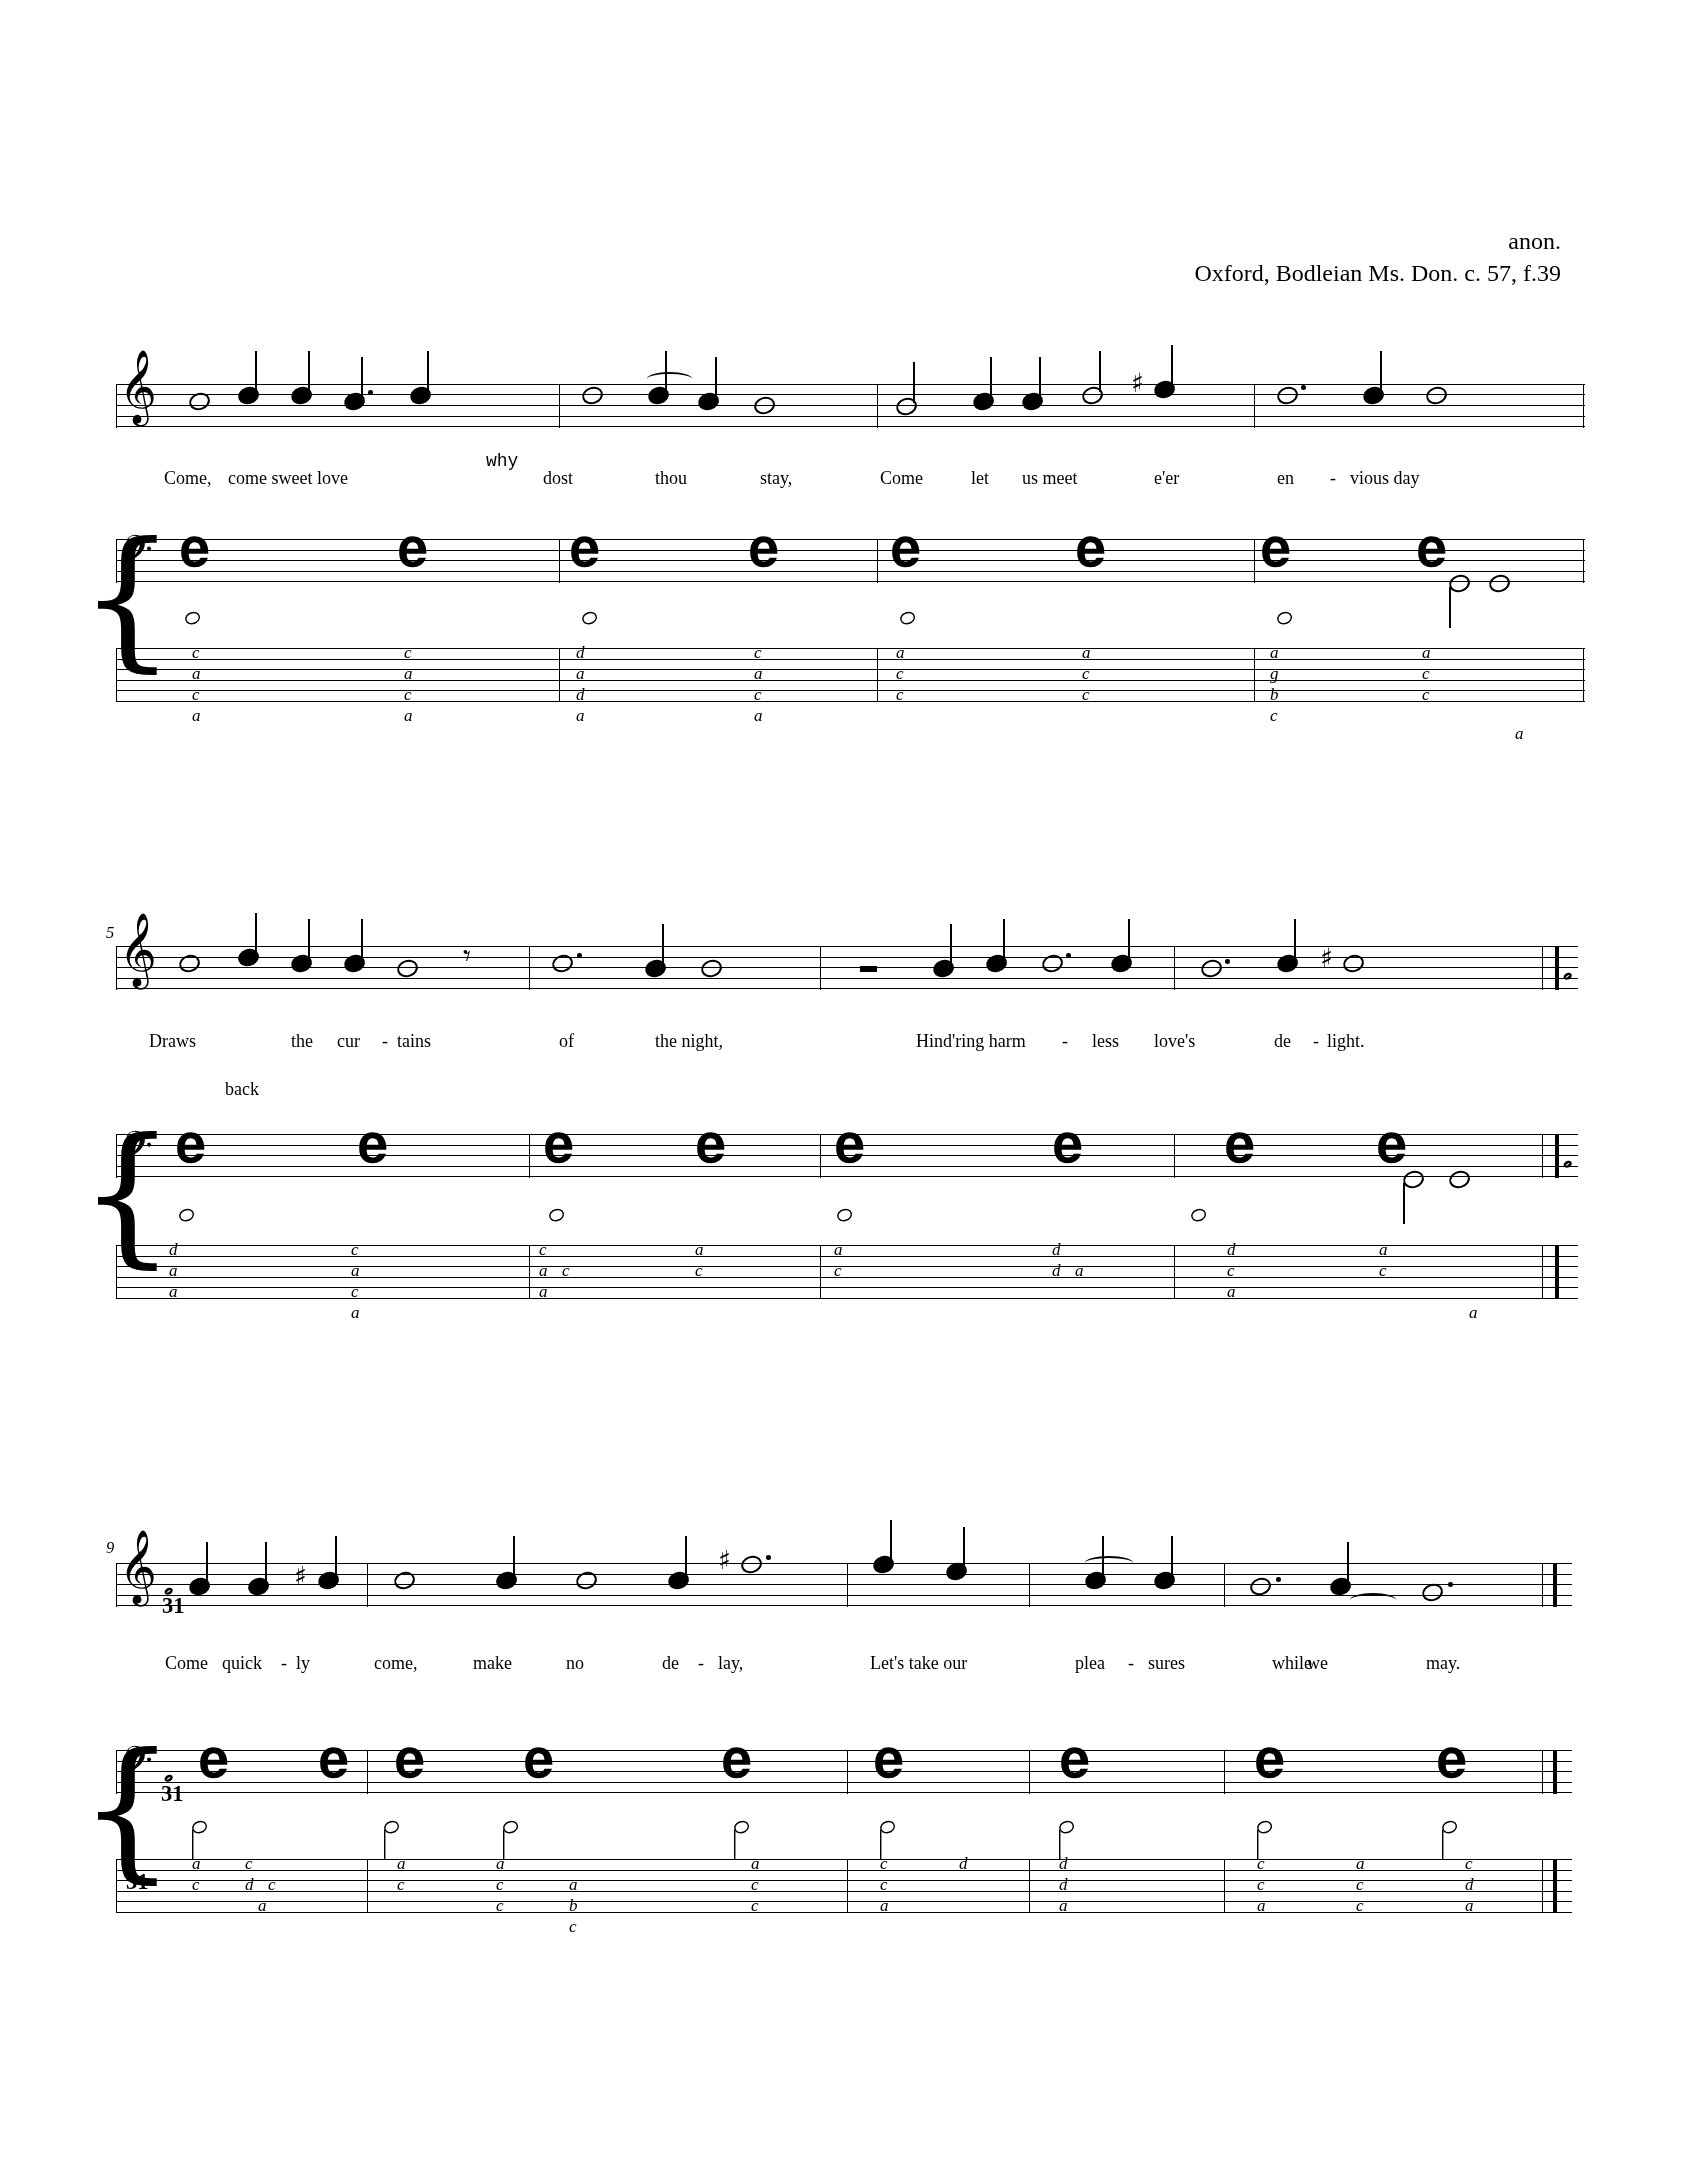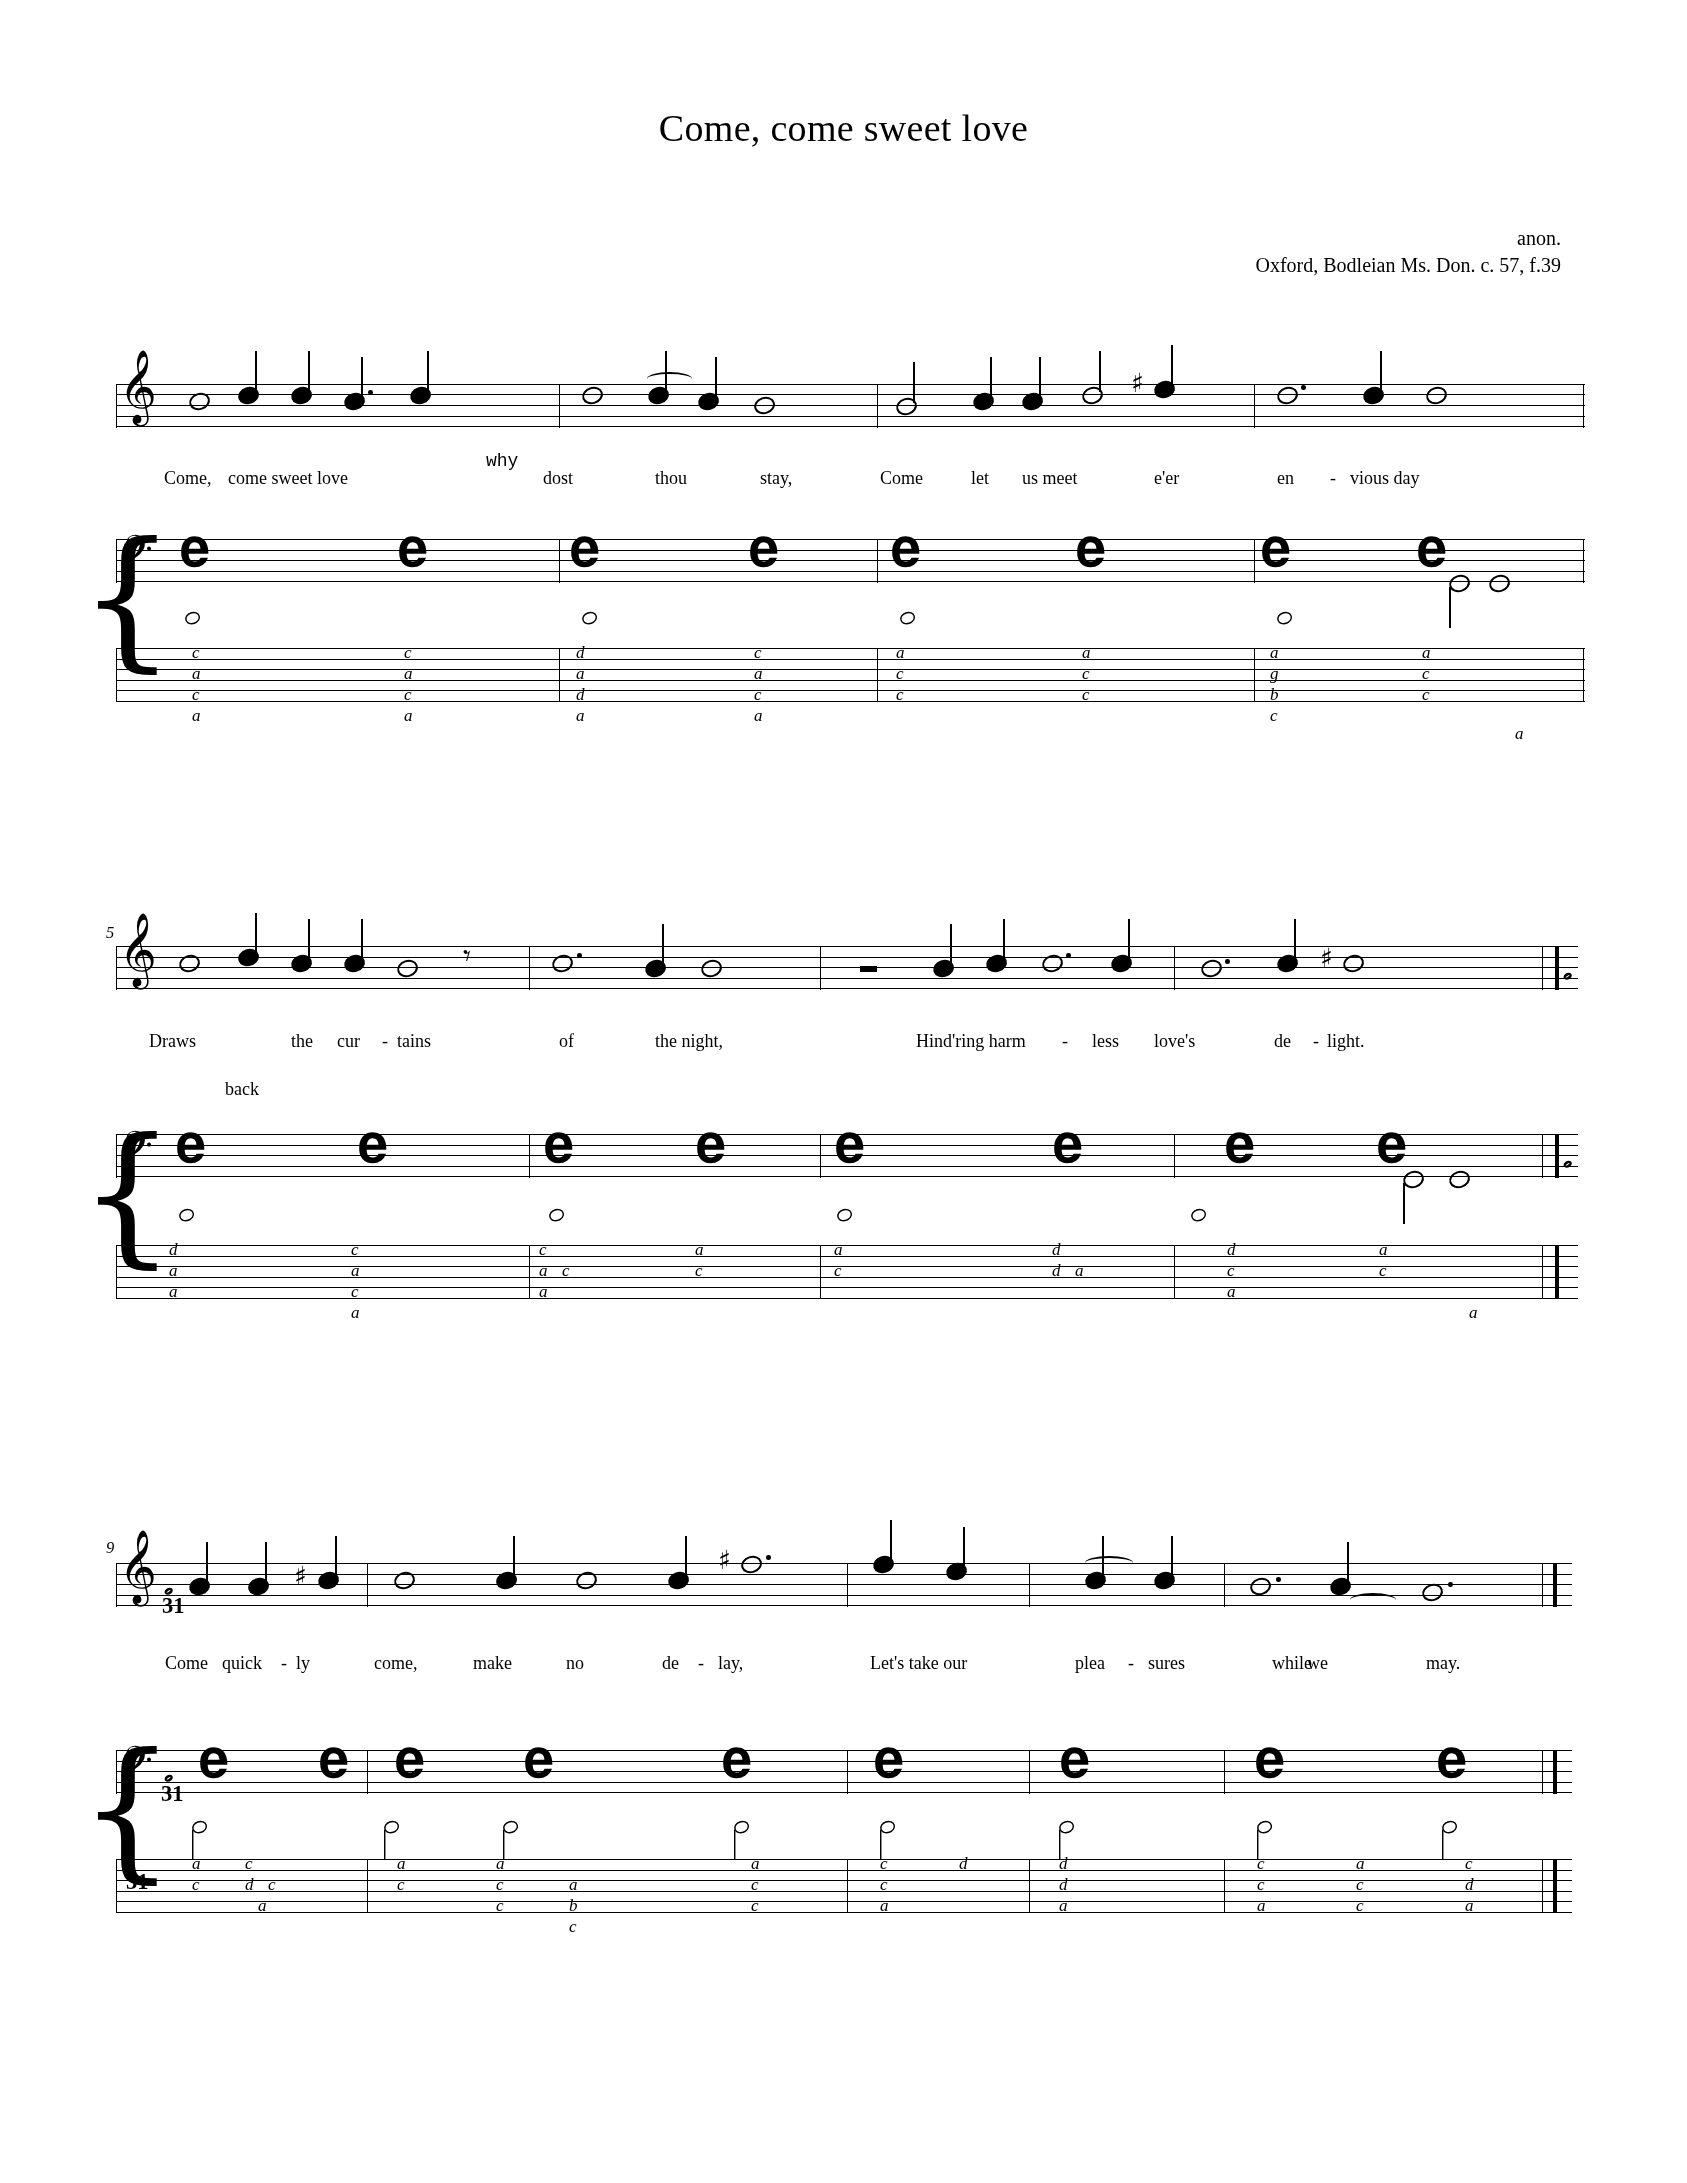--- a/index.html
+++ b/index.html
@@ -31,21 +31,21 @@
     text-align: center;
     font-size: 38px;
     font-family: "Liberation Serif", serif;
     letter-spacing: 0.3px;
   }
   .credits {
     position: absolute;
     right: 126px;
     top: 225px;
     text-align: right;
-    font-size: 20px;
+    font-size: 24px;
     line-height: 1.35;
   }
   .credit-line { display:block; }
 
   .copyright {
     position: absolute;
     left: 0;
     top: 2117px;
     width: 1687px;
     text-align: center;
@@ -189,21 +189,20 @@
   .rest-half {
     position: absolute;
     width: 17px; height: 6px; background: #000;
   }
 </style>
 </head>
 <body>
 
 <div class="page">
 
-  <div class="title">Come, come sweet love</div>
 
   <div class="credits">
     <span class="credit-line">anon.</span>
     <span class="credit-line">Oxford, Bodleian Ms. Don. c. 57, f.39</span>
   </div>
 
   <div class="system" id="system-1">
 
     <div class="staff" style="left:116px; top:26.5px; width:1469px; height:44px;">
       <div class="line l0"></div>

